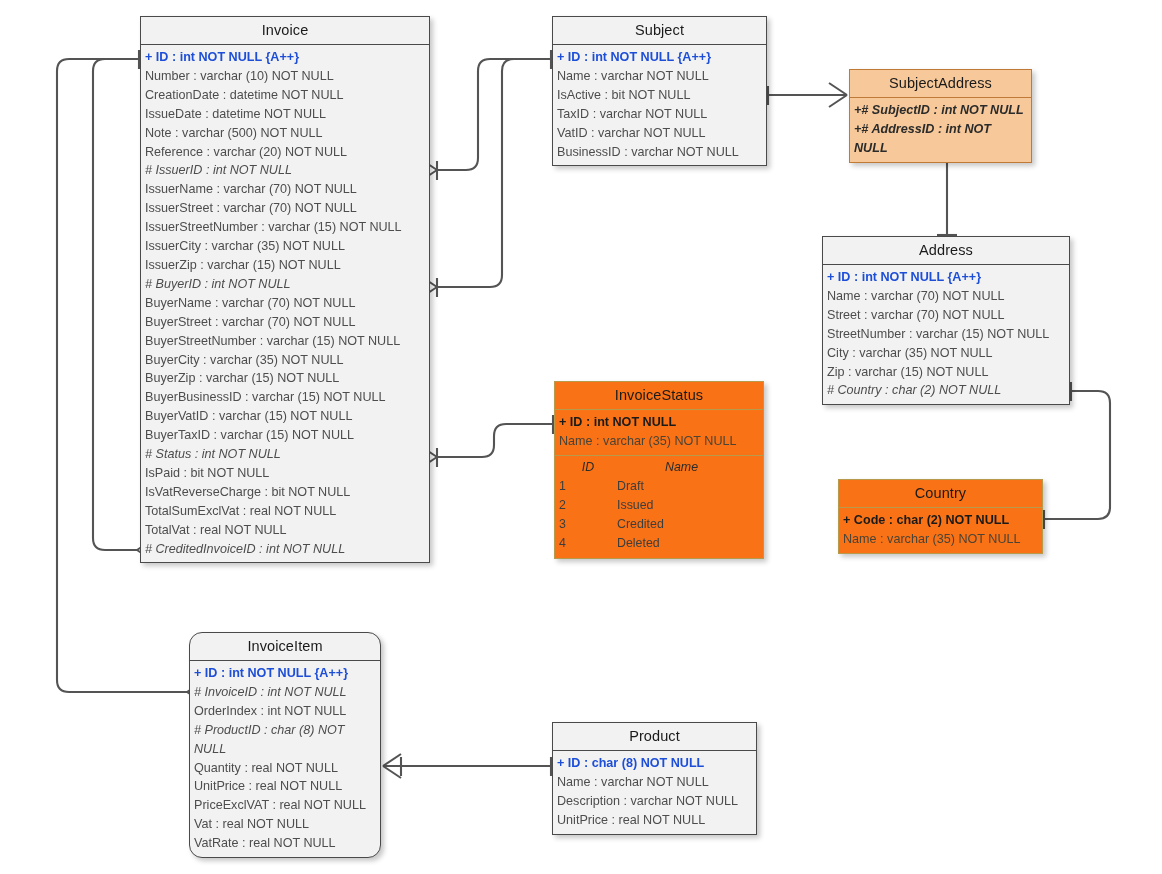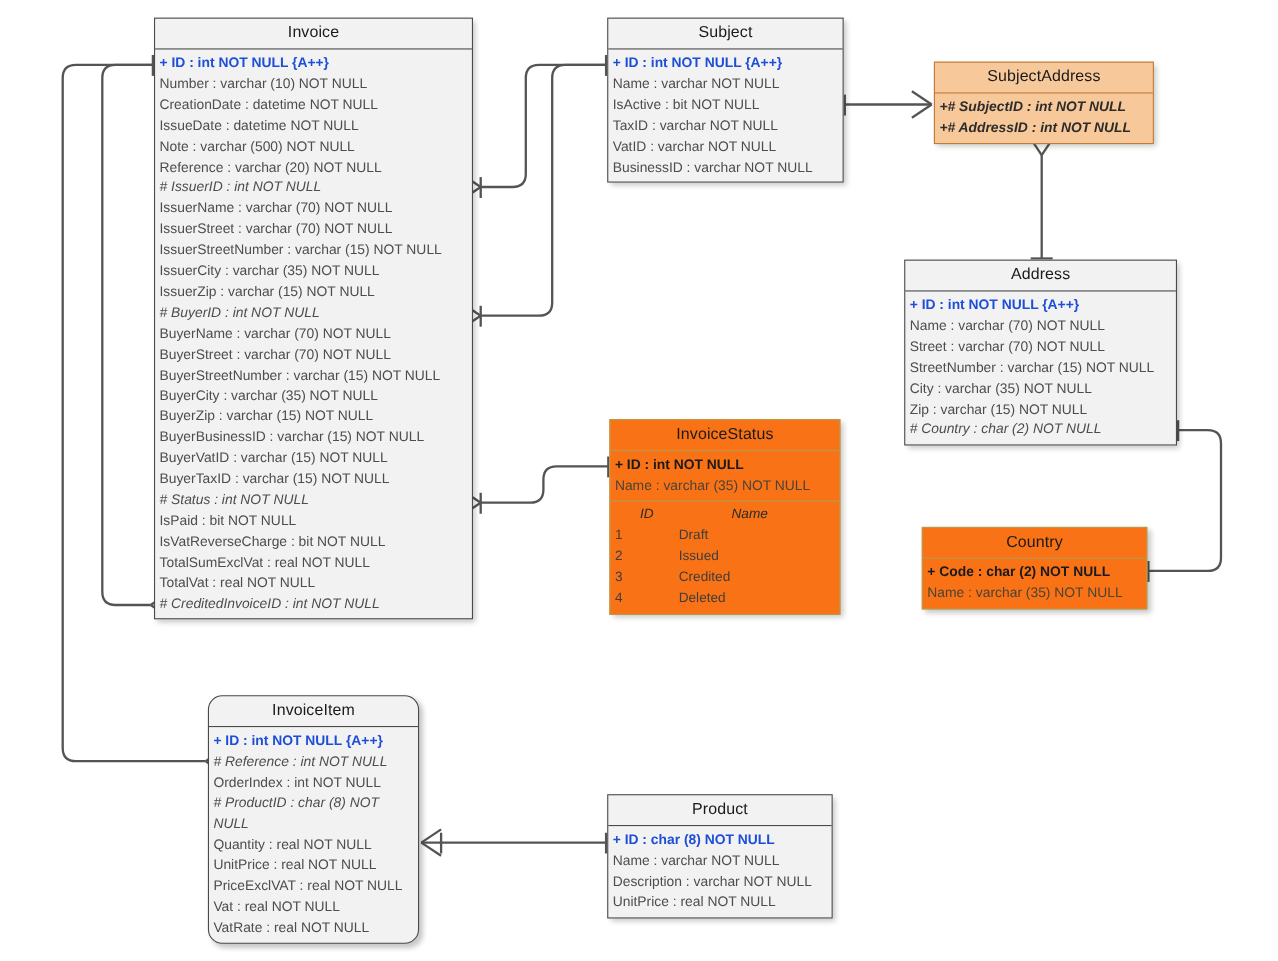--- a/index.html
+++ b/index.html
@@ -228,21 +228,21 @@
     <div class="attrs">
       <div class="attr pk">+ ID : int NOT NULL  {A++}</div>
       <div class="attr">Name : varchar NOT NULL</div>
       <div class="attr">IsActive : bit NOT NULL</div>
       <div class="attr">TaxID : varchar NOT NULL</div>
       <div class="attr">VatID : varchar NOT NULL</div>
       <div class="attr">BusinessID : varchar NOT NULL</div>
     </div>
   </div>
 
-  <div class="entity orange" style="left:849px; top:56px; width:200px;">
+  <div class="entity orange" style="left:849px; top:69px; width:183px;">
     <div class="title">SubjectAddress</div>
     <div class="attrs" style="border-bottom:none;">
       <div class="attr pkfk">+# SubjectID : int NOT NULL</div>
       <div class="attr pkfk">+# AddressID : int NOT NULL</div>
     </div>
   </div>
 
   <div class="entity" style="left:822px; top:236px; width:248px;">
     <div class="title">Address</div>
     <div class="attrs">
@@ -291,21 +291,21 @@
     <div class="attrs" style="border-bottom:none;">
       <div class="attr pk">+ Code : char (2)  NOT NULL</div>
       <div class="attr">Name : varchar (35)  NOT NULL</div>
     </div>
   </div>
 
   <div class="entity" style="left:189px; top:632px; width:192px;border-radius:13px;">
     <div class="title">InvoiceItem</div>
     <div class="attrs">
       <div class="attr pk">+ ID : int NOT NULL  {A++}</div>
-      <div class="attr fk"># Reference : int NOT NULL</div>
+      <div class="attr fk"># InvoiceID : int NOT NULL</div>
       <div class="attr">OrderIndex : int NOT NULL</div>
       <div class="attr fk"># ProductID : char (8)  NOT NULL</div>
       <div class="attr">Quantity : real NOT NULL</div>
       <div class="attr">UnitPrice : real NOT NULL</div>
       <div class="attr">PriceExclVAT : real NOT NULL</div>
       <div class="attr">Vat : real NOT NULL</div>
       <div class="attr">VatRate : real NOT NULL</div>
     </div>
   </div>
 

